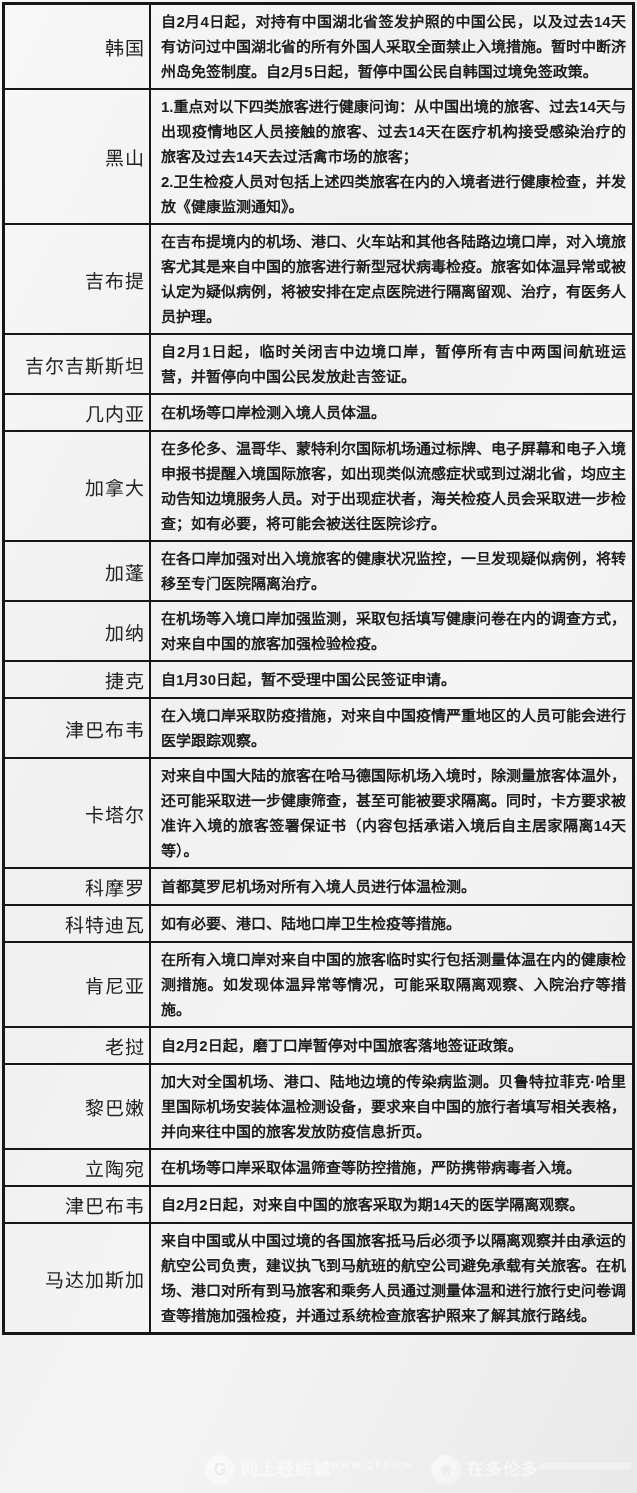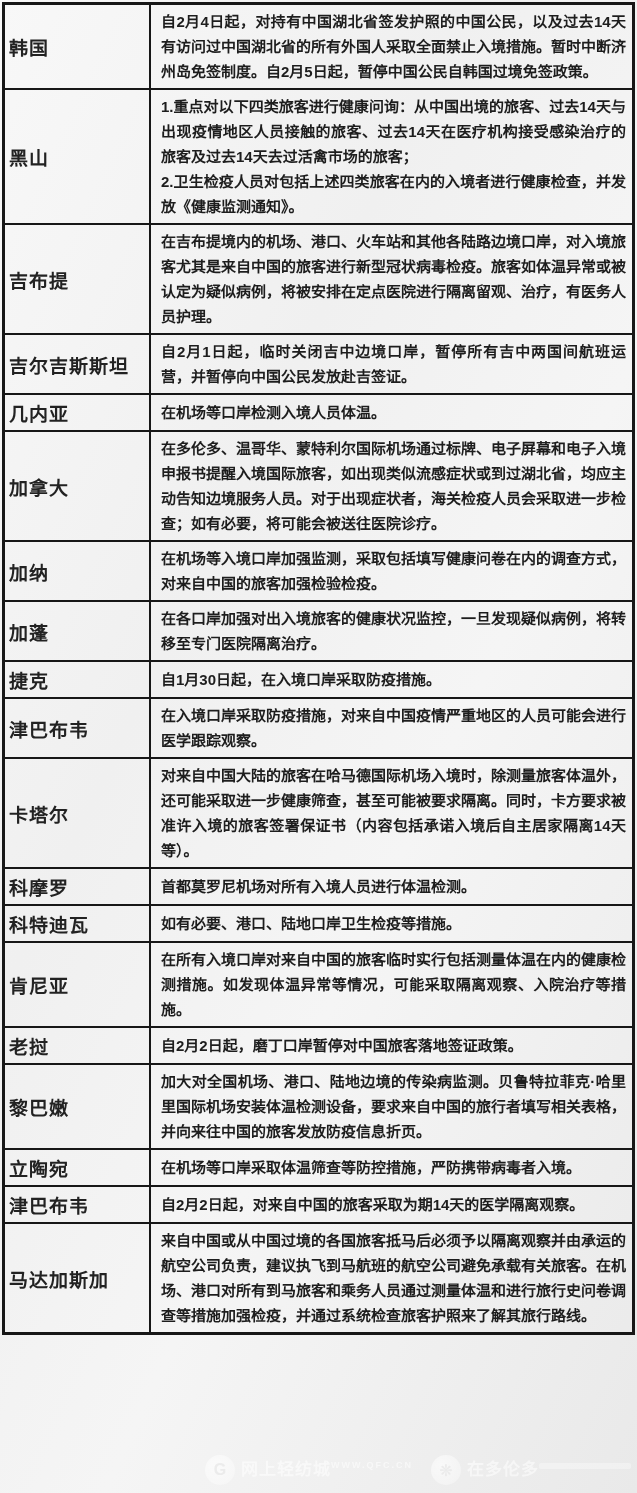--- a/index.html
+++ b/index.html
@@ -28,23 +28,23 @@
     border: 3px solid #171717;
     table-layout: fixed;
   }
   td {
     border: 2px solid #171717;
     vertical-align: middle;
     background: transparent;
   }
   td.country {
     width: 136px;
-    text-align: left;
+    text-align: right;
     font-size: 19px;
-    font-weight: 700;
+    font-weight: 400;
     color: #222222;
     padding: 4px 4px;
     letter-spacing: 1px;
   }
   td.measure {
     font-size: 15px;
     line-height: 25px;
     font-weight: 600;
     color: #1d1d1d;
     padding: 4px 6px 4px 10px;
@@ -129,30 +129,30 @@
     </tr>
         <tr>
       <td class="country">几内亚</td>
       <td class="measure">在机场等口岸检测入境人员体温。</td>
     </tr>
         <tr>
       <td class="country">加拿大</td>
       <td class="measure">在多伦多、温哥华、蒙特利尔国际机场通过标牌、电子屏幕和电子入境申报书提醒入境国际旅客，如出现类似流感症状或到过湖北省，均应主动告知边境服务人员。对于出现症状者，海关检疫人员会采取进一步检查；如有必要，将可能会被送往医院诊疗。</td>
     </tr>
         <tr>
+      <td class="country">加蓬</td>
+      <td class="measure">在各口岸加强对出入境旅客的健康状况监控，一旦发现疑似病例，将转移至专门医院隔离治疗。</td>
+    </tr>
+        <tr>
       <td class="country">加纳</td>
       <td class="measure">在机场等入境口岸加强监测，采取包括填写健康问卷在内的调查方式，对来自中国的旅客加强检验检疫。</td>
     </tr>
         <tr>
-      <td class="country">加蓬</td>
-      <td class="measure">在各口岸加强对出入境旅客的健康状况监控，一旦发现疑似病例，将转移至专门医院隔离治疗。</td>
-    </tr>
-        <tr>
       <td class="country">捷克</td>
-      <td class="measure">自1月30日起，在入境口岸采取防疫措施。</td>
+      <td class="measure">自1月30日起，暂不受理中国公民签证申请。</td>
     </tr>
         <tr>
       <td class="country">津巴布韦</td>
       <td class="measure">在入境口岸采取防疫措施，对来自中国疫情严重地区的人员可能会进行医学跟踪观察。</td>
     </tr>
         <tr>
       <td class="country">卡塔尔</td>
       <td class="measure">对来自中国大陆的旅客在哈马德国际机场入境时，除测量旅客体温外，还可能采取进一步健康筛查，甚至可能被要求隔离。同时，卡方要求被准许入境的旅客签署保证书（内容包括承诺入境后自主居家隔离14天等）。</td>
     </tr>
         <tr>

